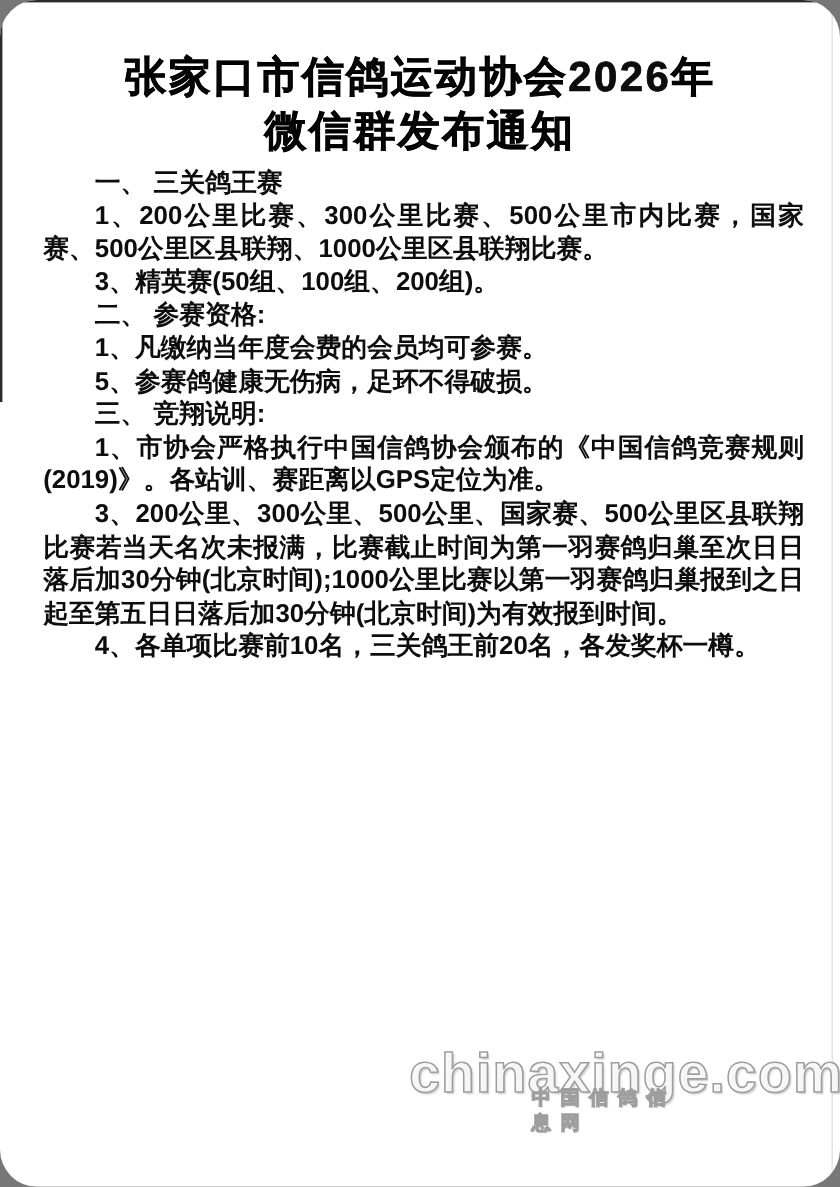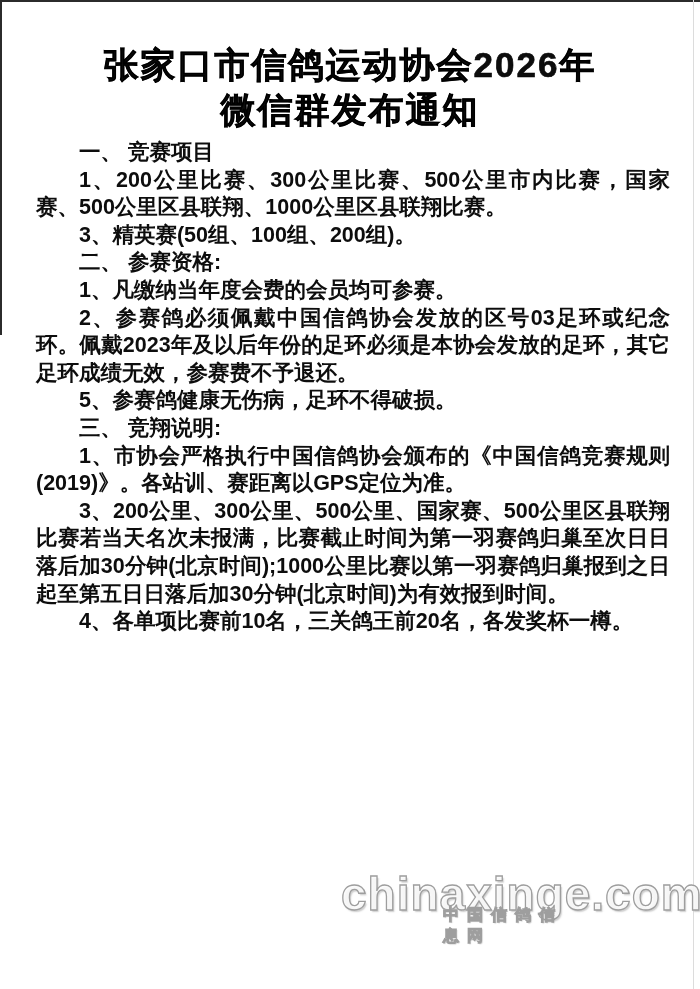--- a/index.html
+++ b/index.html
@@ -5,20 +5,21 @@
   html,body { margin:0; padding:0; background:#777; }
   .page {
     position:relative;
     width:700px; height:989px;
     margin:0 auto;
     background:#ffffff;
     font-family:"Liberation Sans", sans-serif;
     color:#0d0d0d;
     overflow:hidden;
     box-sizing:border-box;
+    border-radius:31px;
   }
   .edge-top {
     position:absolute; left:0; top:0;
     width:700px; height:2px;
     background:#2b2b2b;
   }
   .edge-left {
     position:absolute; left:0; top:0;
     width:2px; height:335px;
     background:#2b2b2b;
@@ -82,26 +83,25 @@
 <div class="page">
 
   <div class="edge-top"></div>
   <div class="edge-left"></div>
   <div class="edge-right"></div>
 
   <h1 class="title first">张家口市信鸽运动协会2026年</h1>
   <h1 class="title">微信群发布通知</h1>
 
   <div class="body">
-    <p>一、 竞赛项目</p>
+    <p>一、 三关鸽王赛</p>
     <p>1、200公里比赛、300公里比赛、500公里市内比赛，国家赛、500公里区县联翔、1000公里区县联翔比赛。</p>
     <p>3、精英赛(50组、100组、200组)。</p>
     <p>二、 参赛资格:</p>
     <p>1、凡缴纳当年度会费的会员均可参赛。</p>
-    <p>2、参赛鸽必须佩戴中国信鸽协会发放的区号03足环或纪念环。佩戴2023年及以后年份的足环必须是本协会发放的足环，其它足环成绩无效，参赛费不予退还。</p>
     <p>5、参赛鸽健康无伤病，足环不得破损。</p>
     <p>三、 竞翔说明:</p>
     <p>1、市协会严格执行中国信鸽协会颁布的《中国信鸽竞赛规则(2019)》。各站训、赛距离以GPS定位为准。</p>
     <p>3、200公里、300公里、500公里、国家赛、500公里区县联翔比赛若当天名次未报满，比赛截止时间为第一羽赛鸽归巢至次日日落后加30分钟(北京时间);1000公里比赛以第一羽赛鸽归巢报到之日起至第五日日落后加30分钟(北京时间)为有效报到时间。</p>
     <p>4、各单项比赛前10名，三关鸽王前20名，各发奖杯一樽。</p>
   </div>
 
   <div class="watermark">
     <div class="wm-en">chinaxinge.com</div>
     <div class="wm-cn">中国信鸽信息网</div>

